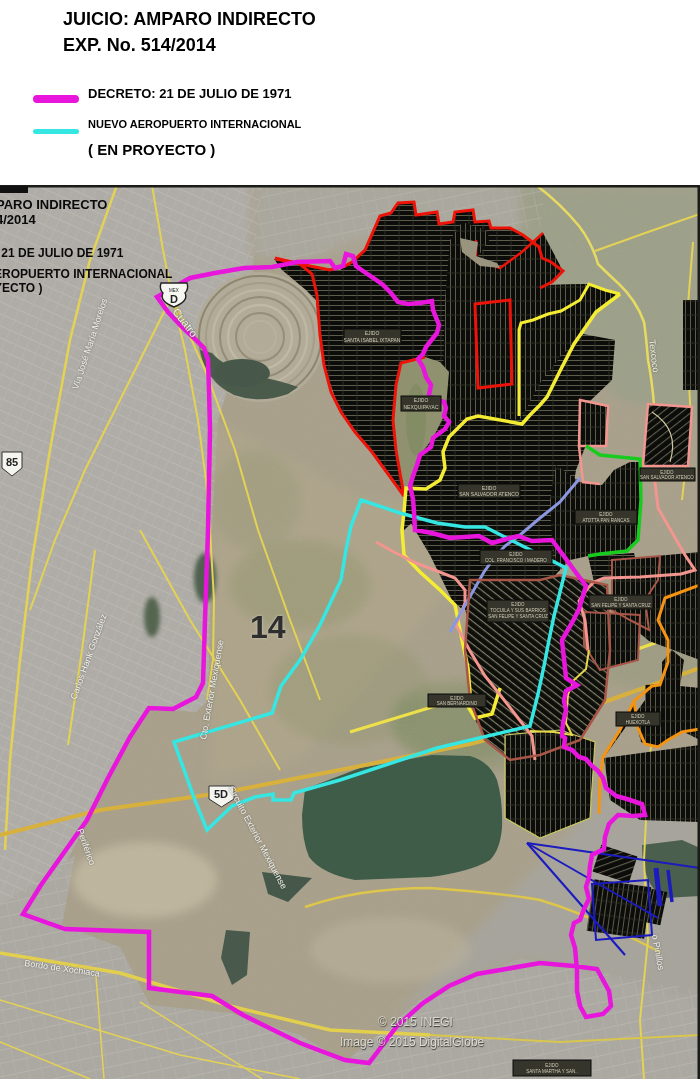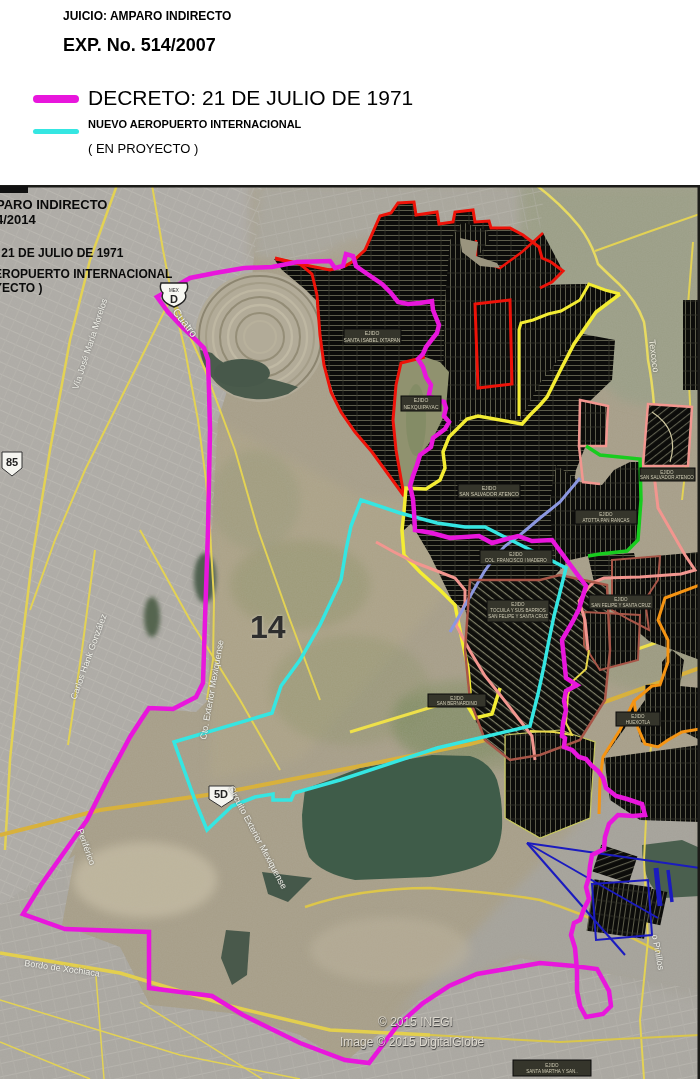--- a/index.html
+++ b/index.html
@@ -3,33 +3,33 @@
 <meta charset="utf-8">
 <style>
   html,body{margin:0;padding:0;background:#ffffff;}
   body{width:700px;height:1079px;position:relative;overflow:hidden;
        font-family:"Liberation Sans", sans-serif;}
   .t{position:absolute;white-space:nowrap;color:#000;}
 </style>
 </head>
 <body>
 
-<div class="t" style="left:63px;top:9px;font-size:12px;font-weight:bold;">JUICIO: AMPARO INDIRECTO</div>
-
-<div class="t" style="left:63px;top:35px;font-size:18px;font-weight:bold;">EXP. No. 514/2007</div>
+<div class="t" style="left:63px;top:9px;font-size:18px;font-weight:bold;">JUICIO: AMPARO INDIRECTO</div>
+
+<div class="t" style="left:63px;top:35px;font-size:18px;font-weight:bold;">EXP. No. 514/2014</div>
 
 <div style="position:absolute;left:33px;top:95px;width:46px;height:8px;border-radius:4px;background:#e816dc;"></div>
 
-<div class="t" style="left:88px;top:86px;font-size:21px;font-weight:normal;">DECRETO: 21 DE JULIO DE 1971</div>
+<div class="t" style="left:88px;top:86px;font-size:13px;font-weight:bold;">DECRETO: 21 DE JULIO DE 1971</div>
 
 <div style="position:absolute;left:33px;top:129px;width:46px;height:5px;border-radius:3px;background:#35e6e2;"></div>
 
 <div class="t" style="left:88px;top:118px;font-size:11px;font-weight:bold;">NUEVO AEROPUERTO INTERNACIONAL</div>
 
-<div class="t" style="left:88px;top:141px;font-size:13px;font-weight:normal;">( EN PROYECTO )</div>
+<div class="t" style="left:88px;top:141px;font-size:15px;font-weight:bold;">( EN PROYECTO )</div>
 
 <svg width="700" height="894" viewBox="0 185 700 894" style="position:absolute;left:0;top:185px;" xmlns="http://www.w3.org/2000/svg">
 <defs>
   <filter id="soft" x="-30%" y="-30%" width="160%" height="160%">
         <feGaussianBlur stdDeviation="5"></feGaussianBlur>
       </filter>
   <filter id="soft2" x="-30%" y="-30%" width="160%" height="160%">
         <feGaussianBlur stdDeviation="2.2"></feGaussianBlur>
       </filter>
   <filter id="noise" x="0" y="0" width="100%" height="100%">

